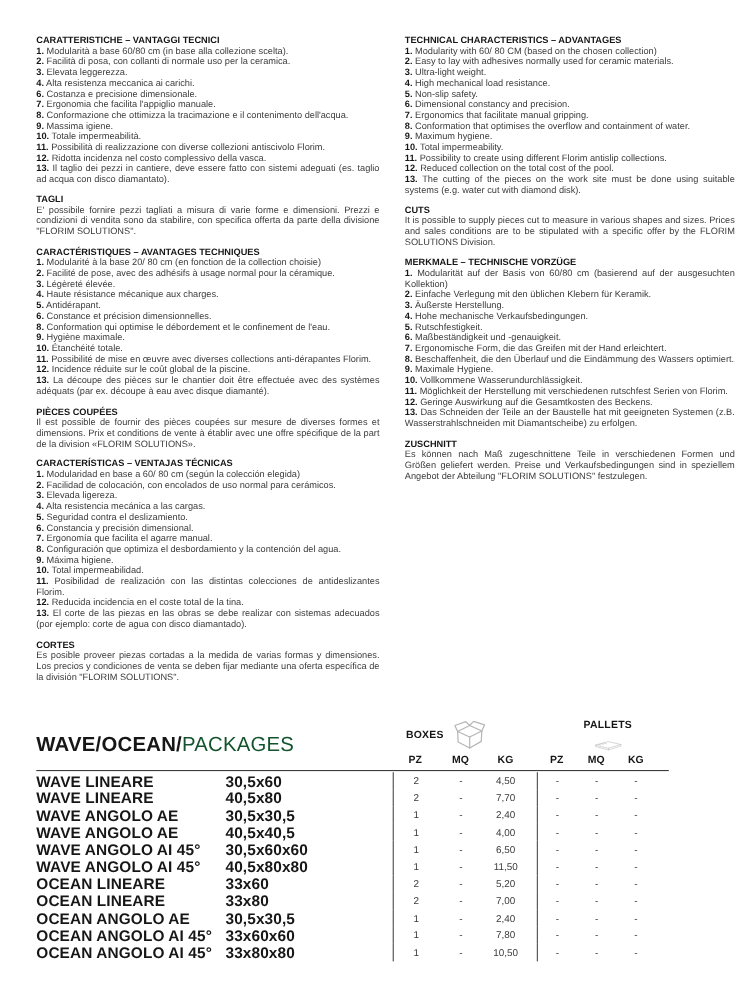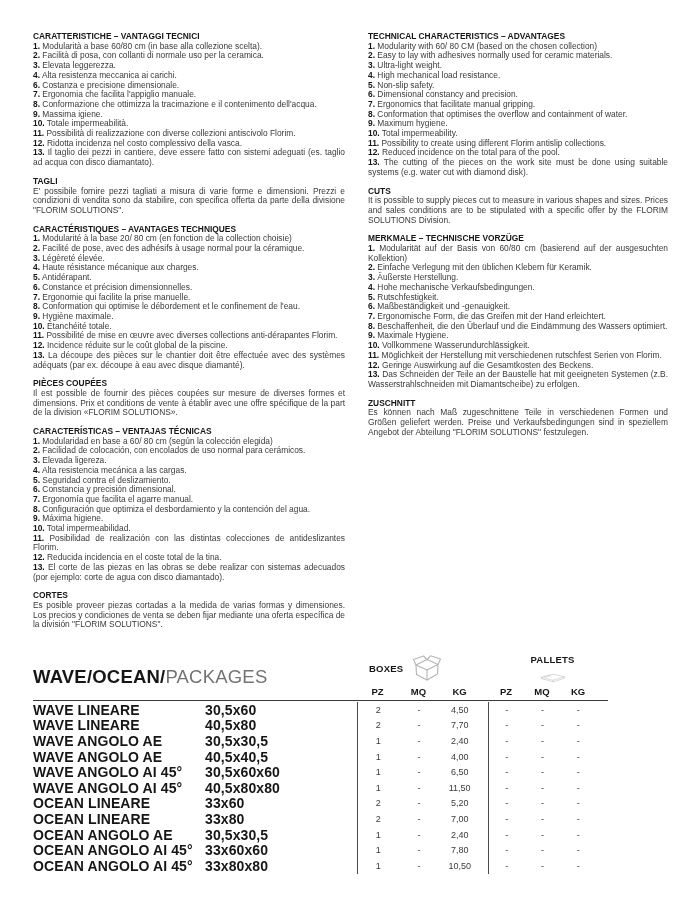--- a/index.html
+++ b/index.html
@@ -17,21 +17,21 @@
   .colR { width: 300px; }
   .txt-section + .txt-section { margin-top: 9px; }
   .sec-heading { margin: 0; font-size: 8.4px; line-height: 9.7px; font-weight: 700; color: #161616; }
   .item, .para { margin: 0; font-size: 8.4px; line-height: 9.7px; text-align: justify; color: #3a3a3a; }
   .num { font-weight: 700; color: #161616; }
 
   
   .packages { position: absolute; left: 33px; top: 652px; width: 575px; background: #fff; }
   .pk-header { display: flex; height: 34px; }
   .pk-title { flex: 0 0 324px; margin: 0; align-self: flex-end; font-size: 18.5px; line-height: 19px; font-weight: 700; color: #161616; letter-spacing: 0.2px; white-space: nowrap; }
-  .pk-title .t-light { font-weight: 400; color: #737373; }
+  .pk-title .t-light { font-weight: 400; color: #14532d; }
   .pk-groups { display: flex; align-self: flex-start; margin-top: 2px; height: 29px; }
   .group { display: flex; align-items: center; }
   .group.gb { width: 131px; padding-left: 12px; gap: 9px; }
   .group.gp { width: 120px; padding-left: 9px; gap: 8px; flex-direction: column; }
   .g-label { font-size: 9.5px; font-weight: 700; color: #161616; letter-spacing: 0.2px; }
   .pk-colheads { display: flex; height: 14px; padding-bottom: 1px; }
   .pk-colheads .hd { font-size: 9.5px; font-weight: 700; color: #161616; }
   .c.name { width: 172px; }
   .c.size { width: 152px; }
   .vgroup { display: flex; }
@@ -74,21 +74,20 @@
           <p class="para">E' possibile fornire pezzi tagliati a misura di varie forme e dimensioni. Prezzi e condizioni di vendita sono da stabilire, con specifica offerta da parte della divisione "FLORIM SOLUTIONS".</p>
         </section>
         <section class="txt-section">
           <h3 class="sec-heading">CARACTÉRISTIQUES – AVANTAGES TECHNIQUES</h3>
           <p class="item"><b class="num">1.</b> <span class="itxt">Modularité à la base 20/ 80 cm (en fonction de la collection choisie)</span></p>
           <p class="item"><b class="num">2.</b> <span class="itxt">Facilité de pose, avec des adhésifs à usage normal pour la céramique.</span></p>
           <p class="item"><b class="num">3.</b> <span class="itxt">Légèreté élevée.</span></p>
           <p class="item"><b class="num">4.</b> <span class="itxt">Haute résistance mécanique aux charges.</span></p>
           <p class="item"><b class="num">5.</b> <span class="itxt">Antidérapant.</span></p>
           <p class="item"><b class="num">6.</b> <span class="itxt">Constance et précision dimensionnelles.</span></p>
-          <p class="item"><b class="num">7.</b> <span class="itxt">Ergonomie qui facilite la prise manuelle.</span></p>
           <p class="item"><b class="num">8.</b> <span class="itxt">Conformation qui optimise le débordement et le confinement de l'eau.</span></p>
           <p class="item"><b class="num">9.</b> <span class="itxt">Hygiène maximale.</span></p>
           <p class="item"><b class="num">10.</b> <span class="itxt">Étanchéité totale.</span></p>
           <p class="item"><b class="num">11.</b> <span class="itxt">Possibilité de mise en œuvre avec diverses collections anti-dérapantes Florim.</span></p>
           <p class="item"><b class="num">12.</b> <span class="itxt">Incidence réduite sur le coût global de la piscine.</span></p>
           <p class="item"><b class="num">13.</b> <span class="itxt">La découpe des pièces sur le chantier doit être effectuée avec des systèmes adéquats (par ex. découpe à eau avec disque diamanté).</span></p>
         </section>
         <section class="txt-section">
           <h3 class="sec-heading">PIÈCES COUPÉES</h3>
           <p class="para">Il est possible de fournir des pièces coupées sur mesure de diverses formes et dimensions. Prix et conditions de vente à établir avec une offre spécifique de la part de la division «FLORIM SOLUTIONS».</p>
@@ -121,21 +120,21 @@
           <p class="item"><b class="num">2.</b> <span class="itxt">Easy to lay with adhesives normally used for ceramic materials.</span></p>
           <p class="item"><b class="num">3.</b> <span class="itxt">Ultra-light weight.</span></p>
           <p class="item"><b class="num">4.</b> <span class="itxt">High mechanical load resistance.</span></p>
           <p class="item"><b class="num">5.</b> <span class="itxt">Non-slip safety.</span></p>
           <p class="item"><b class="num">6.</b> <span class="itxt">Dimensional constancy and precision.</span></p>
           <p class="item"><b class="num">7.</b> <span class="itxt">Ergonomics that facilitate manual gripping.</span></p>
           <p class="item"><b class="num">8.</b> <span class="itxt">Conformation that optimises the overflow and containment of water.</span></p>
           <p class="item"><b class="num">9.</b> <span class="itxt">Maximum hygiene.</span></p>
           <p class="item"><b class="num">10.</b> <span class="itxt">Total impermeability.</span></p>
           <p class="item"><b class="num">11.</b> <span class="itxt">Possibility to create using different Florim antislip collections.</span></p>
-          <p class="item"><b class="num">12.</b> <span class="itxt">Reduced incidence on the total para of the pool.</span></p>
+          <p class="item"><b class="num">12.</b> <span class="itxt">Reduced collection on the total cost of the pool.</span></p>
           <p class="item"><b class="num">13.</b> <span class="itxt">The cutting of the pieces on the work site must be done using suitable systems (e.g. water cut with diamond disk).</span></p>
         </section>
         <section class="txt-section">
           <h3 class="sec-heading">CUTS</h3>
           <p class="para">It is possible to supply pieces cut to measure in various shapes and sizes. Prices and sales conditions are to be stipulated with a specific offer by the FLORIM SOLUTIONS Division.</p>
         </section>
         <section class="txt-section">
           <h3 class="sec-heading">MERKMALE – TECHNISCHE VORZÜGE</h3>
           <p class="item"><b class="num">1.</b> <span class="itxt">Modularität auf der Basis von 60/80 cm (basierend auf der ausgesuchten Kollektion)</span></p>
           <p class="item"><b class="num">2.</b> <span class="itxt">Einfache Verlegung mit den üblichen Klebern für Keramik.</span></p>

